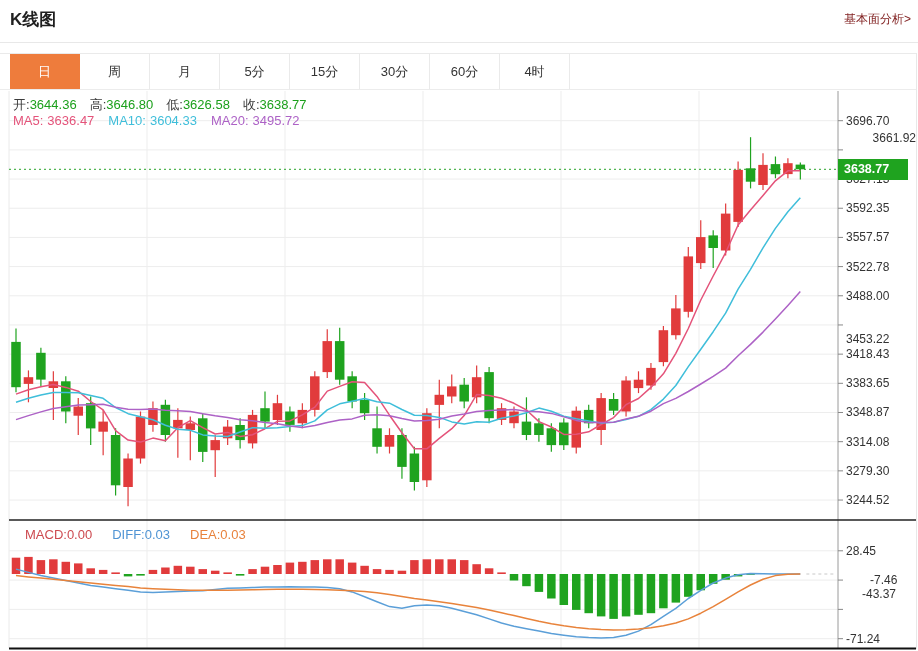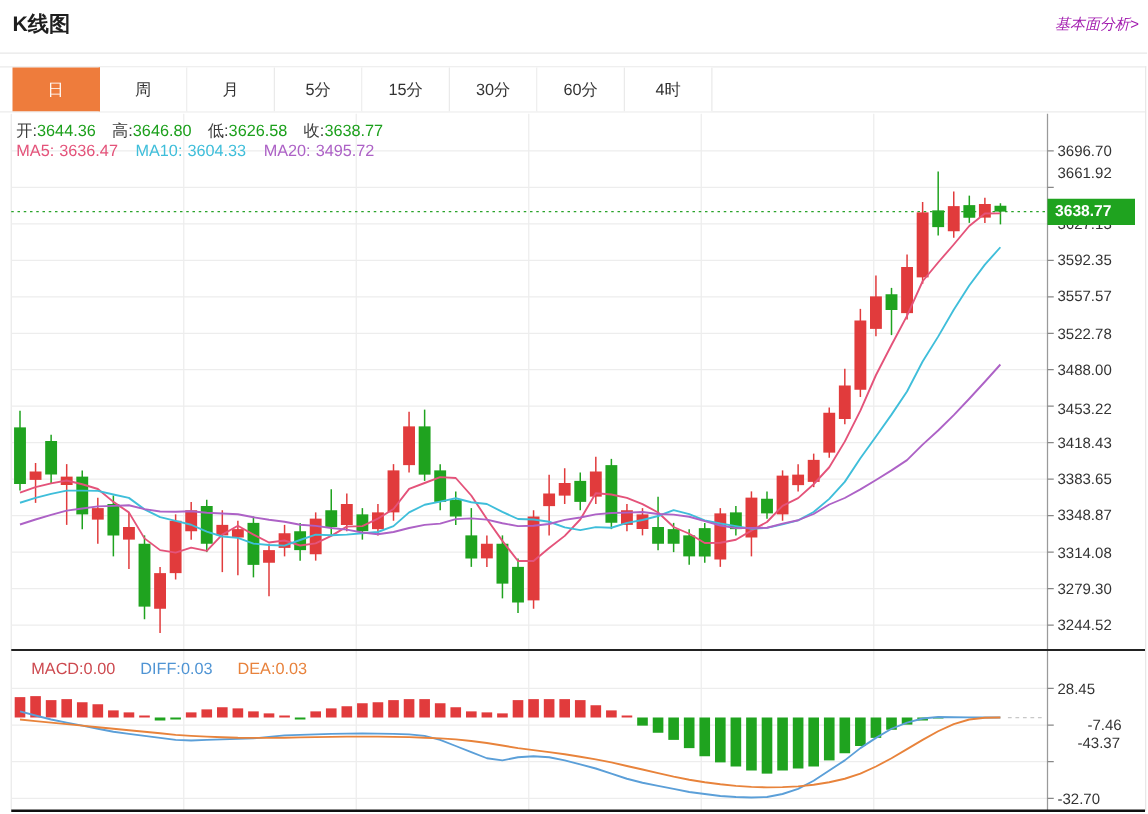--- a/index.html
+++ b/index.html
@@ -1,19 +1,19 @@
 <!DOCTYPE html>
 <html><head>
 <meta charset="utf-8">
 <style>
   html,body{margin:0;padding:0;background:#fff;}
   #root{position:relative;width:918px;height:651px;background:#fff;overflow:hidden;
         font-family:"Liberation Sans","DejaVu Sans",sans-serif;}
   .title{position:absolute;left:10px;top:8px;font-size:17px;font-weight:bold;color:#1f1f1f;}
-  .fund-link{position:absolute;right:7px;top:11px;font-size:12px;color:#a21caf;cursor:pointer;text-decoration:none;font-style:italic;}
+  .fund-link{position:absolute;right:7px;top:11px;font-size:12px;color:#7f1d1d;cursor:pointer;text-decoration:none;}
   .hr-top{position:absolute;left:0;top:42px;width:918px;height:1px;background:#e8e8e8;}
   .tabbar{position:absolute;left:0;top:53px;width:917px;height:37px;box-sizing:border-box;
           border-top:1px solid #eaeaea;border-bottom:1px solid #ececec;display:flex;padding-left:10px;}
   .tab{width:70px;height:35px;line-height:35px;text-align:center;font-size:13px;color:#333;
        background:#fff;border-right:1px solid #eaeaea;box-sizing:border-box;cursor:pointer;}
   .tab.active{background:#ee7c3c;color:#fff;border-right:1px solid #ee7c3c;}
   #chart-svg{position:absolute;left:0;top:0;}
   .ohlc-row{position:absolute;left:13px;top:96px;font-size:13px;white-space:nowrap;}
   .ohlc-row .lab{color:#3c3c3c;}
   .ohlc-row .val{color:#1ca01c;margin-right:13px;}
@@ -301,37 +301,37 @@
   <div class="ma-row">
     <span class="ma5">MA5:</span><span class="ma5 gap">3636.47</span><span class="ma10">MA10:</span><span class="ma10 gap">3604.33</span><span class="ma20">MA20:</span><span class="ma20">3495.72</span>
   </div>
 
   <div class="macd-row">
     <span class="macd-m"><span>MACD:</span><span>0.00</span></span><span class="macd-d"><span>DIFF:</span><span>0.03</span></span><span class="macd-e"><span>DEA:</span><span>0.03</span></span>
   </div>
 
   <div id="main-ticks">
       <div class="tick" style="top: 113.7px;">3696.70</div>
-      <div class="tick" style="top: 131px;">3661.92</div>
+      <div class="tick" style="top: 131px; text-align: right;">3661.92</div>
       <div class="tick" style="top: 172.062px;">3627.13</div>
       <div class="tick" style="top: 201px;">3592.35</div>
       <div class="tick" style="top: 230.416px;">3557.57</div>
       <div class="tick" style="top: 259.601px;">3522.78</div>
       <div class="tick" style="top: 288.778px;">3488.00</div>
-      <div class="tick" style="top: 320px;">3453.22</div>
+      <div class="tick" style="top: 332px;">3453.22</div>
       <div class="tick" style="top: 347.141px;">3418.43</div>
       <div class="tick" style="top: 376.318px;">3383.65</div>
       <div class="tick" style="top: 405.495px;">3348.87</div>
       <div class="tick" style="top: 434.68px;">3314.08</div>
       <div class="tick" style="top: 463.857px;">3279.30</div>
       <div class="tick" style="top: 493.034px;">3244.52</div>
     </div>
   <div id="macd-ticks">
       <div class="tick" style="top: 543.788px;">28.45</div>
       <div class="tick" style="top: 573.087px; margin-left: 24px;">-7.46</div>
       <div class="tick" style="top: 587px; margin-left: 16px;">-43.37</div>
-      <div class="tick" style="top: 631.685px;">-32.70</div>
+      <div class="tick" style="top: 631.685px;">-71.24</div>
     </div>
 
   <div class="price-badge">3638.77</div>
 
   <div class="right-border"></div>
 </div>
 
 </body></html>

